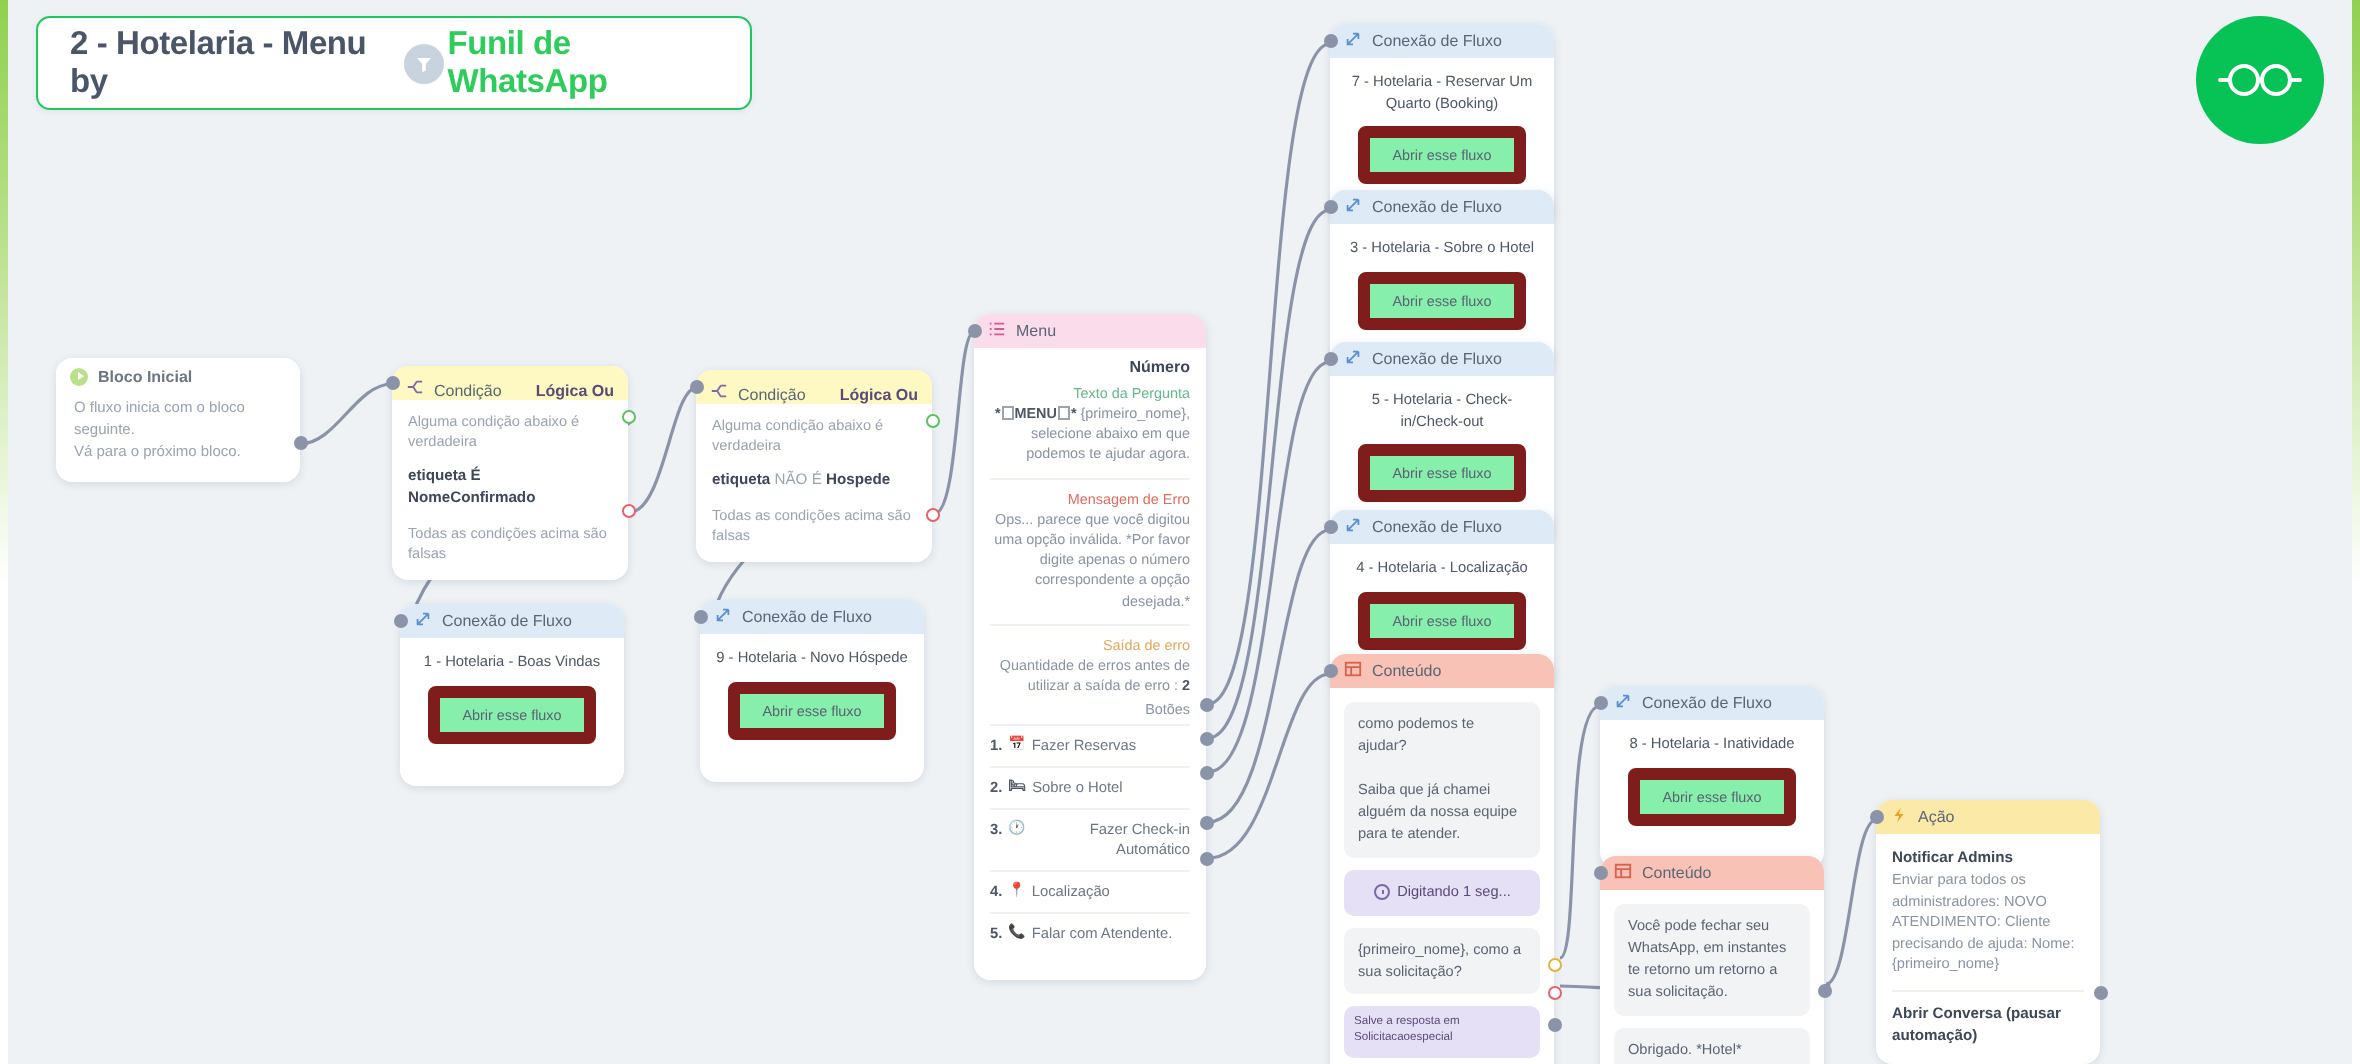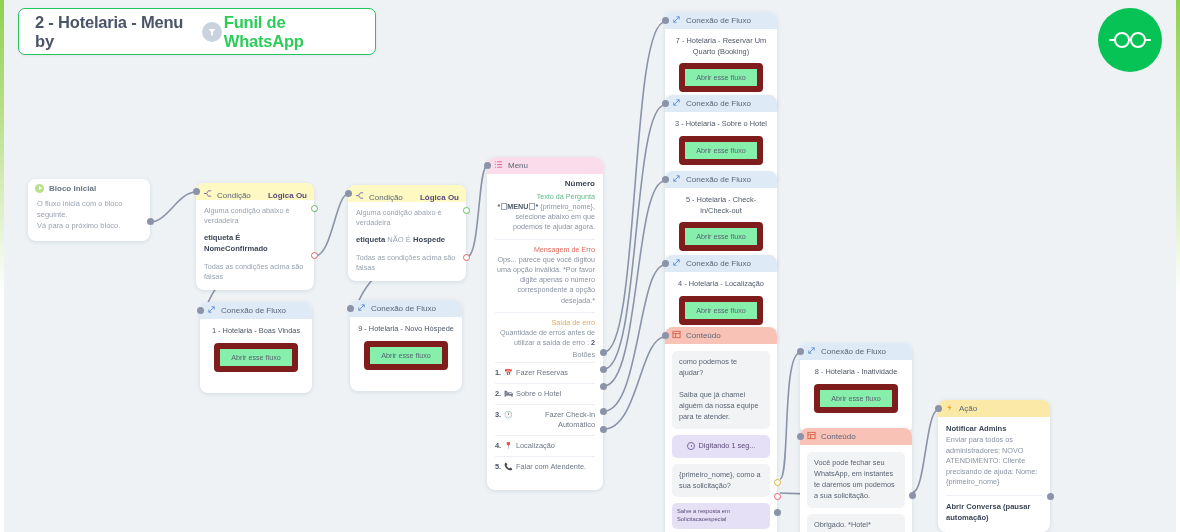--- a/index.html
+++ b/index.html
@@ -523,21 +523,21 @@
     <div class="node-hd hd-content">
       <span>
         <svg width="9" height="9" viewBox="0 0 10 10" aria-hidden="true">
           <rect x="1" y="1.5" width="8" height="7" fill="none" stroke="#d9604a" stroke-width="1"></rect>
           <path d="M1 4h8M4 4v4.5" stroke="#d9604a" stroke-width="1"></path>
         </svg>
       </span>
       <span class="hd-label">Conteúdo</span>
     </div>
     <div class="node-bd">
-      <div class="bubble">Você pode fechar seu WhatsApp, em instantes te daremos um podemos a sua solicitação.</div>
+      <div class="bubble">Você pode fechar seu WhatsApp, em instantes te retorno um retorno a sua solicitação.</div>
       <div class="bubble" style="margin-bottom:0">Obrigado. *Hotel*</div>
     </div>
     <span class="port out-dot" style="top:64px;"></span>
   </div>
 
   <div class="node" id="node-act">
     <span class="port in" style="top:5px;"></span>
     <div class="node-hd hd-action">
       <span>
         <svg width="9" height="9" viewBox="0 0 10 10" aria-hidden="true">

